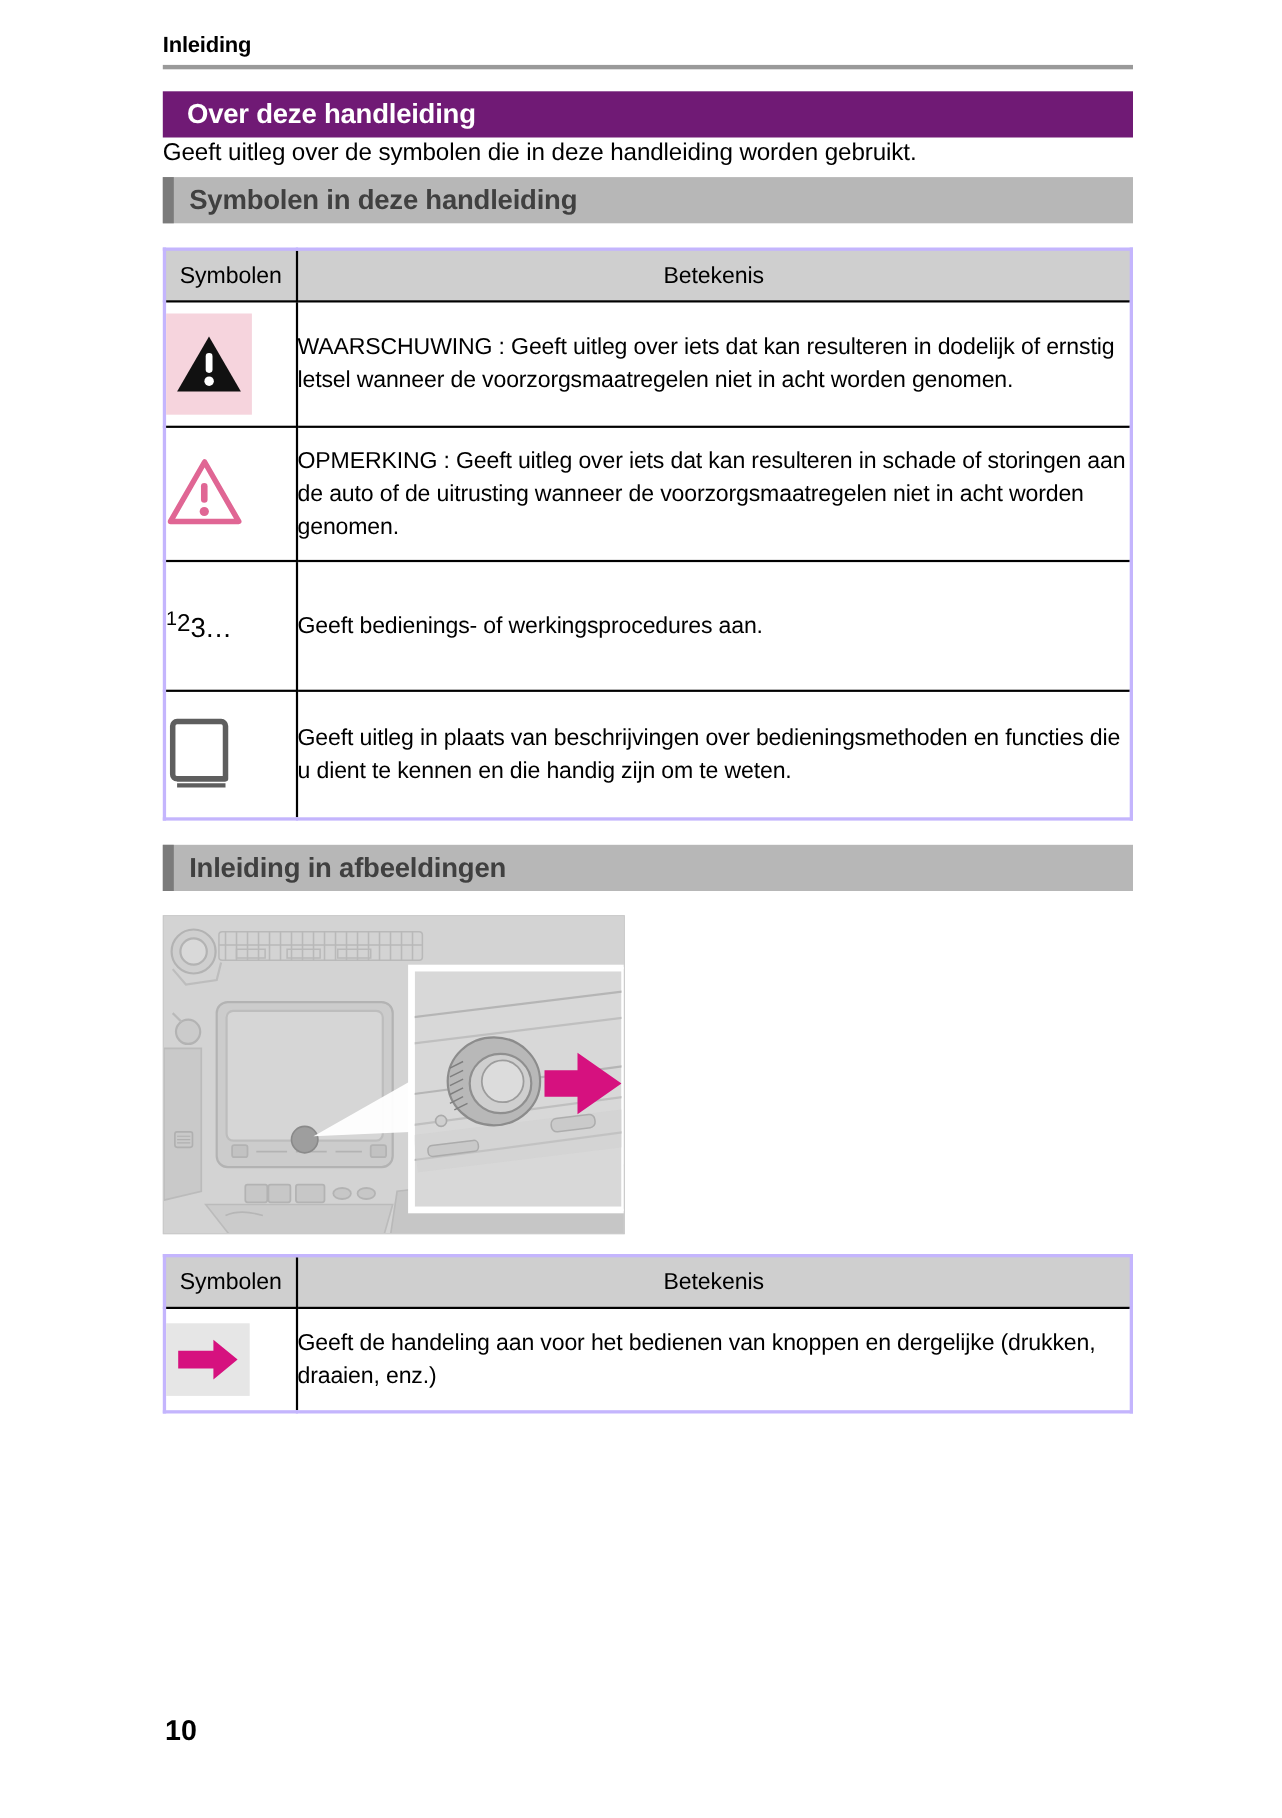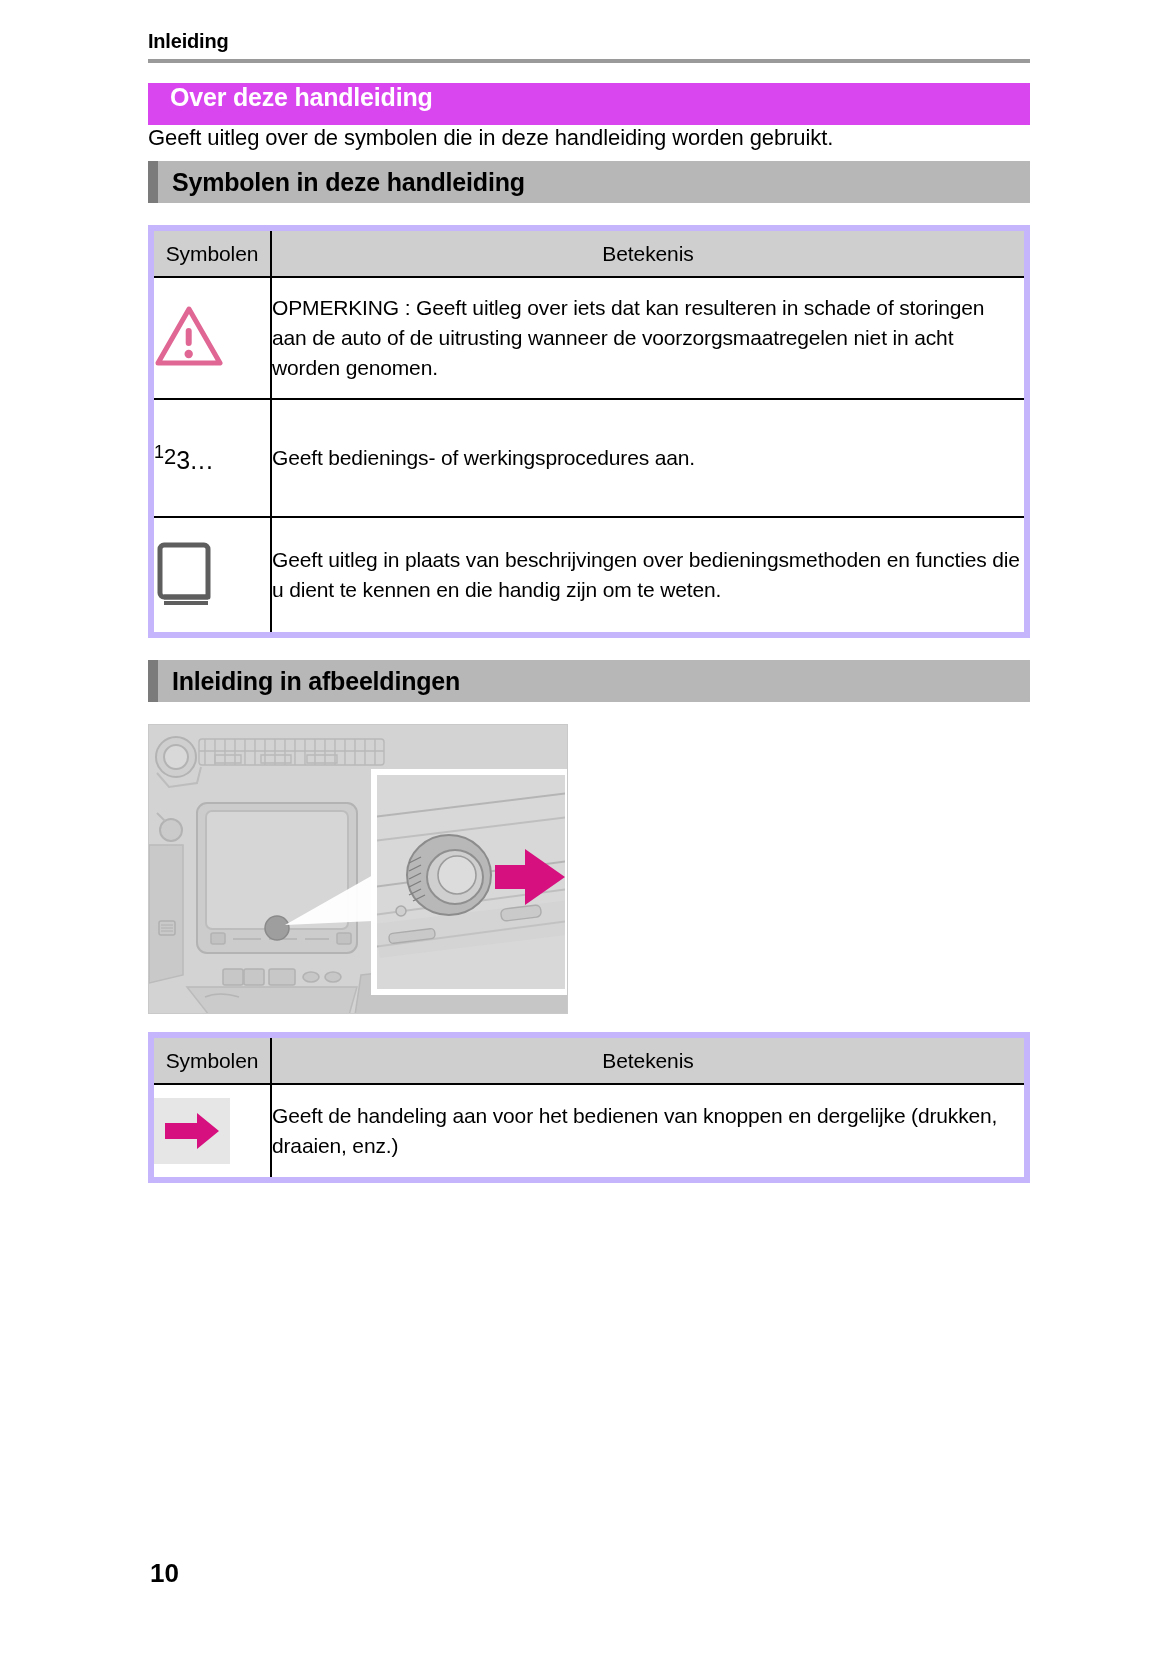--- a/index.html
+++ b/index.html
@@ -37,23 +37,24 @@
     padding-bottom: 6px;
   }
   .head-rule {
     height: 4px;
     background: #9a9a9a;
     margin-bottom: 20px;
   }
 
   
   .section-bar {
-    background: #d946ef;
+    background: #701a75;
     height: 42px;
     display: flex;
+    align-items: center;
     padding-left: 22px;
     box-sizing: border-box;
   }
   .section-bar .title {
     color: #ffffff;
     font-size: 25px;
     font-weight: bold;
     letter-spacing: -0.2px;
   }
   .section-intro {
@@ -73,33 +74,33 @@
     margin-bottom: 22px;
   }
   .subsection-bar::before {
     content: "";
     position: absolute;
     left: 0; top: 0; bottom: 0;
     width: 10px;
     background: #7b7b7b;
   }
   .subsection-bar .title {
-    color: #000000;
+    color: #404040;
     font-size: 25px;
     font-weight: bold;
     padding-left: 24px;
     letter-spacing: -0.2px;
   }
 
   
   table.symtable {
     border-collapse: collapse;
     width: 882px;
     table-layout: fixed;
-    border: 6px solid #c4b5fd;
+    border: 3px solid #c4b5fd;
   }
   table.symtable th,
   table.symtable td {
     border: 2px solid #000;
     padding: 0;
   }
   table.symtable thead th {
     background: #cfcfcf;
     font-size: 21px;
     font-weight: normal;
@@ -202,20 +203,32 @@
           <col class="col-sym">
           <col>
         </colgroup>
       <thead>
         <tr>
           <th>Symbolen</th>
           <th>Betekenis</th>
         </tr>
       </thead>
       <tbody>
+        <tr class="row-warning">
+          <td class="sym-cell">
+            <span class="warn-box">
+              <svg width="62" height="56" viewBox="0 0 62 56" aria-hidden="true">
+                <polygon points="31,3 60,53 2,53" fill="#111111"></polygon>
+                <rect x="28" y="18" width="6.2" height="18" rx="3" fill="#ffffff"></rect>
+                <circle cx="31.1" cy="43.5" r="4.3" fill="#ffffff"></circle>
+              </svg>
+            </span>
+          </td>
+          <td class="mean-cell">WAARSCHUWING :  Geeft uitleg over iets dat kan resulteren in dodelijk of ernstig letsel wanneer de voorzorgsmaatregelen niet in acht worden genomen.</td>
+        </tr>
 
         <tr class="row-notice">
           <td class="sym-cell">
             <span>
               <svg width="70" height="64" viewBox="0 0 70 64" aria-hidden="true">
                 <polygon points="35,5 66,59 4,59" fill="none" stroke="#e06694" stroke-width="5" stroke-linejoin="round"></polygon>
                 <rect x="31.7" y="24" width="6" height="18" rx="3" fill="#e06694"></rect>
                 <circle cx="34.7" cy="50" r="4.2" fill="#e06694"></circle>
               </svg>
             </span>

